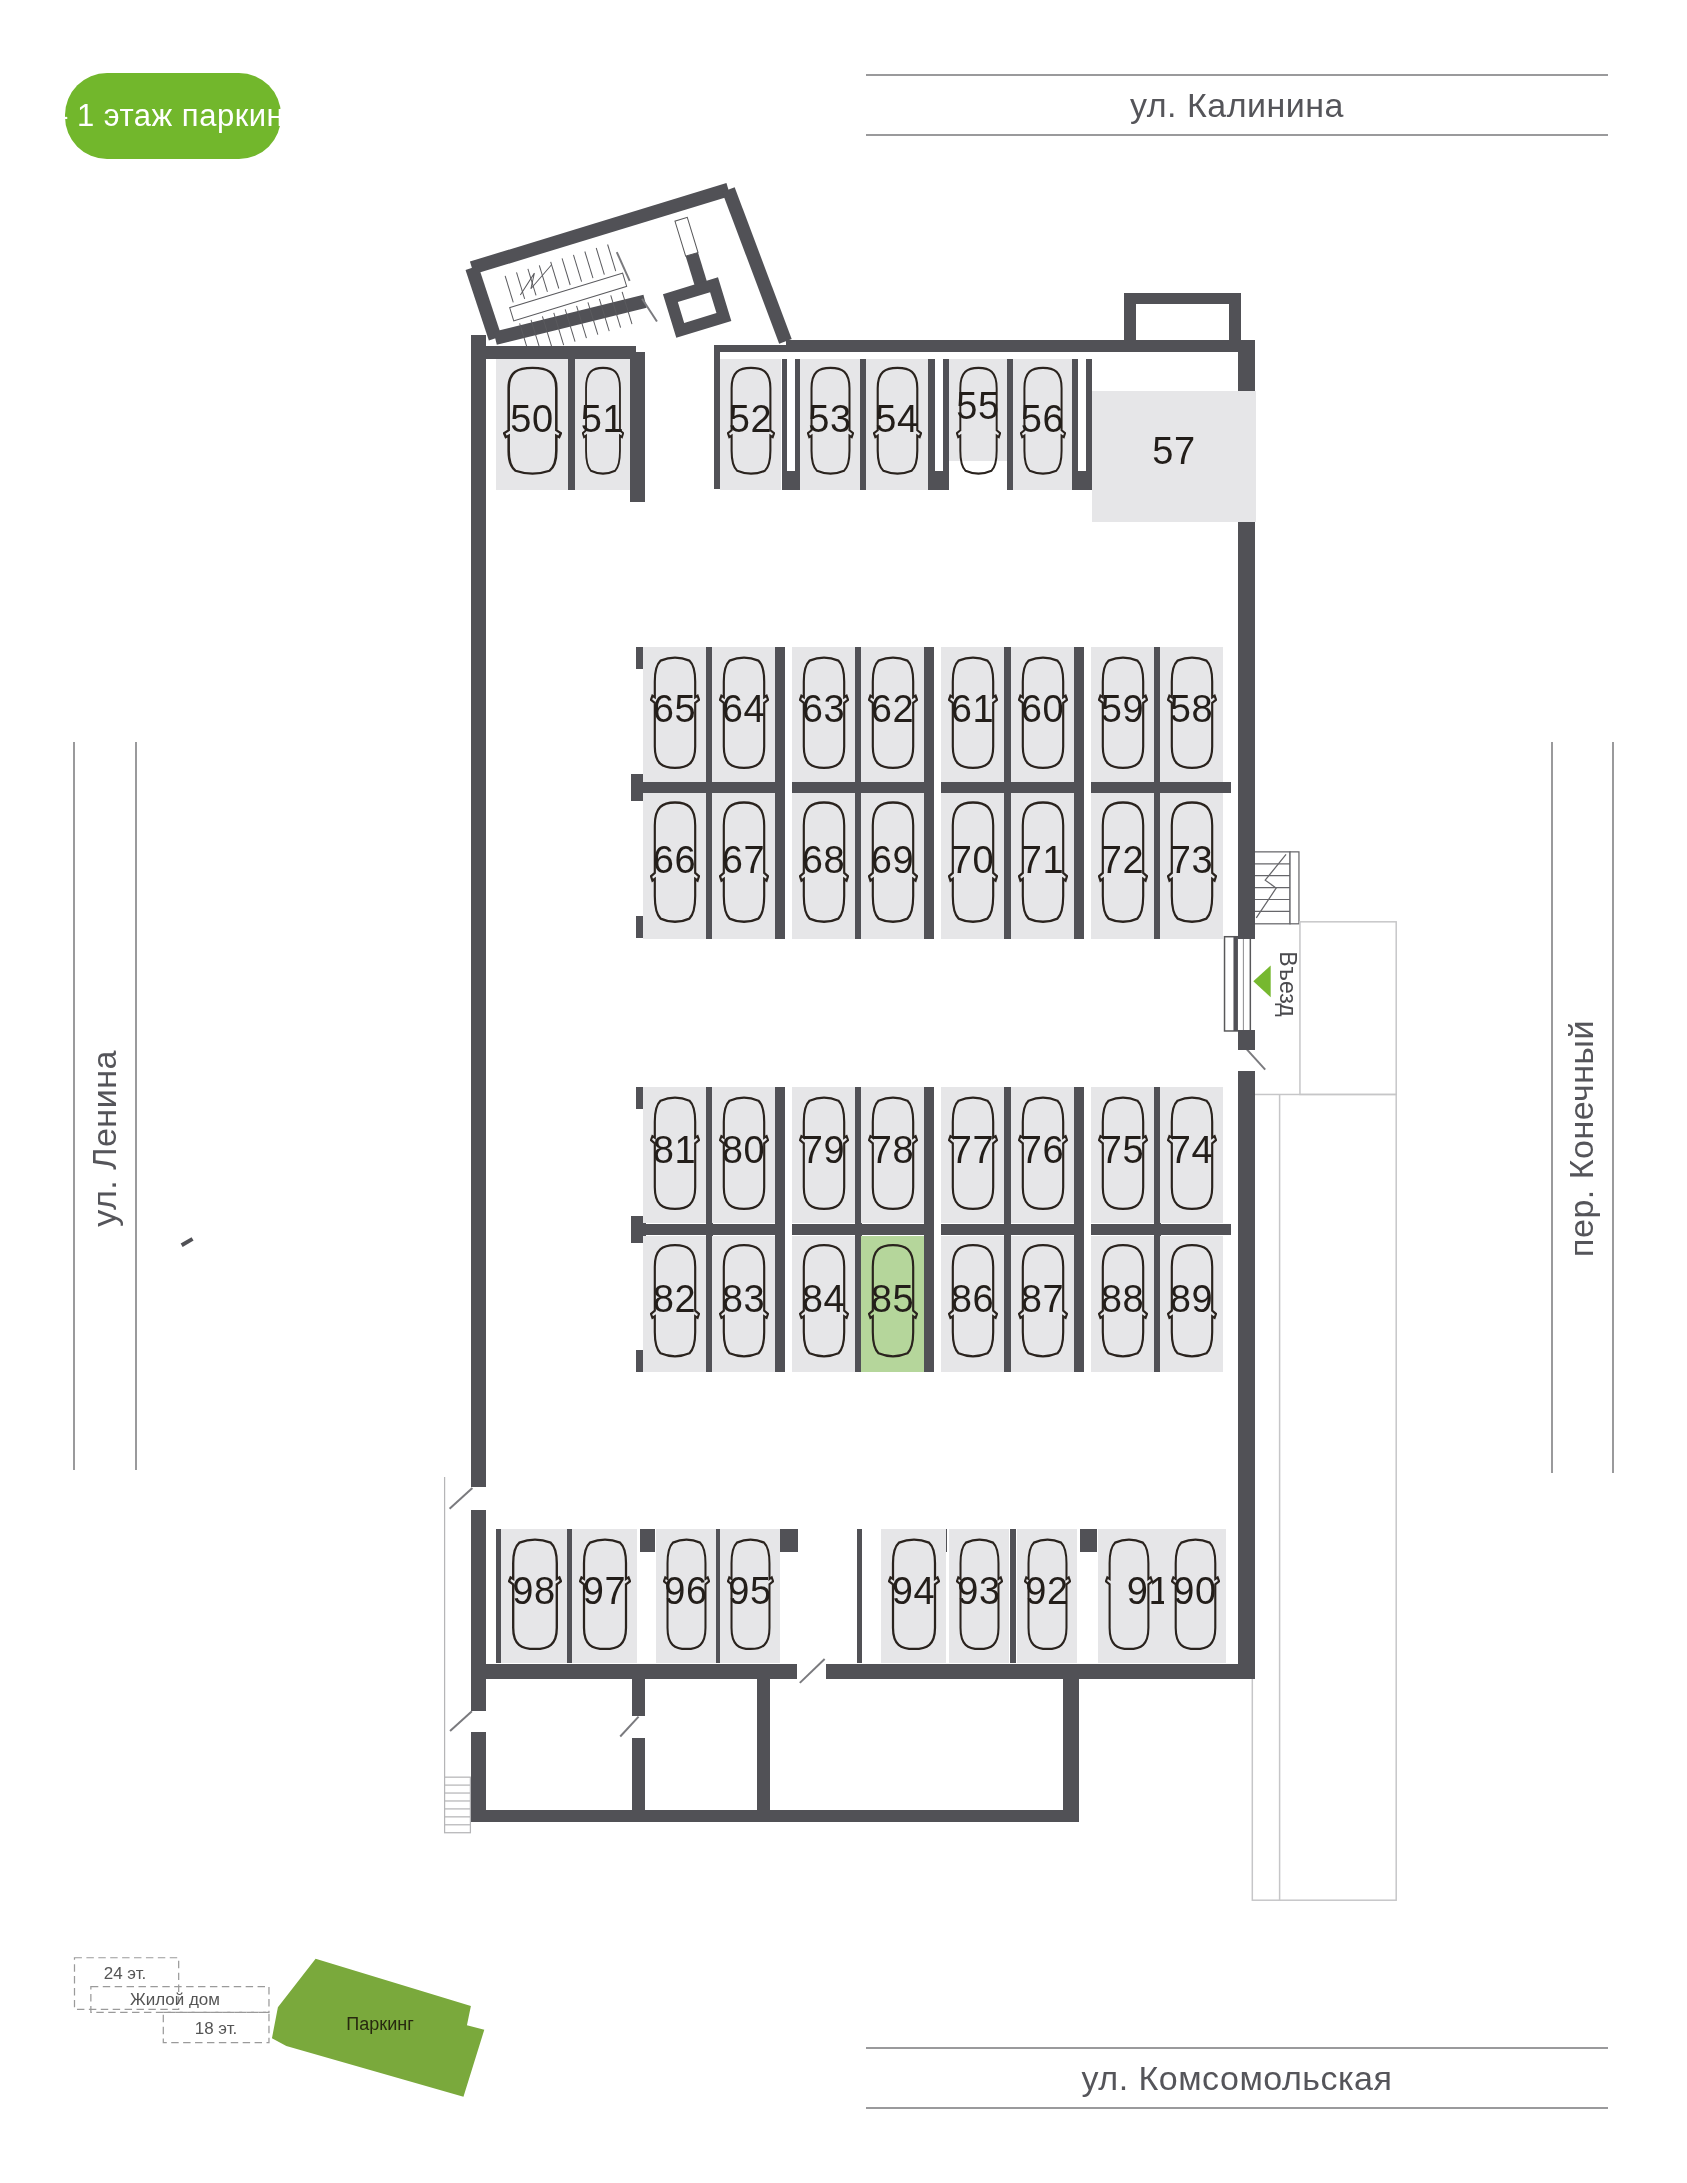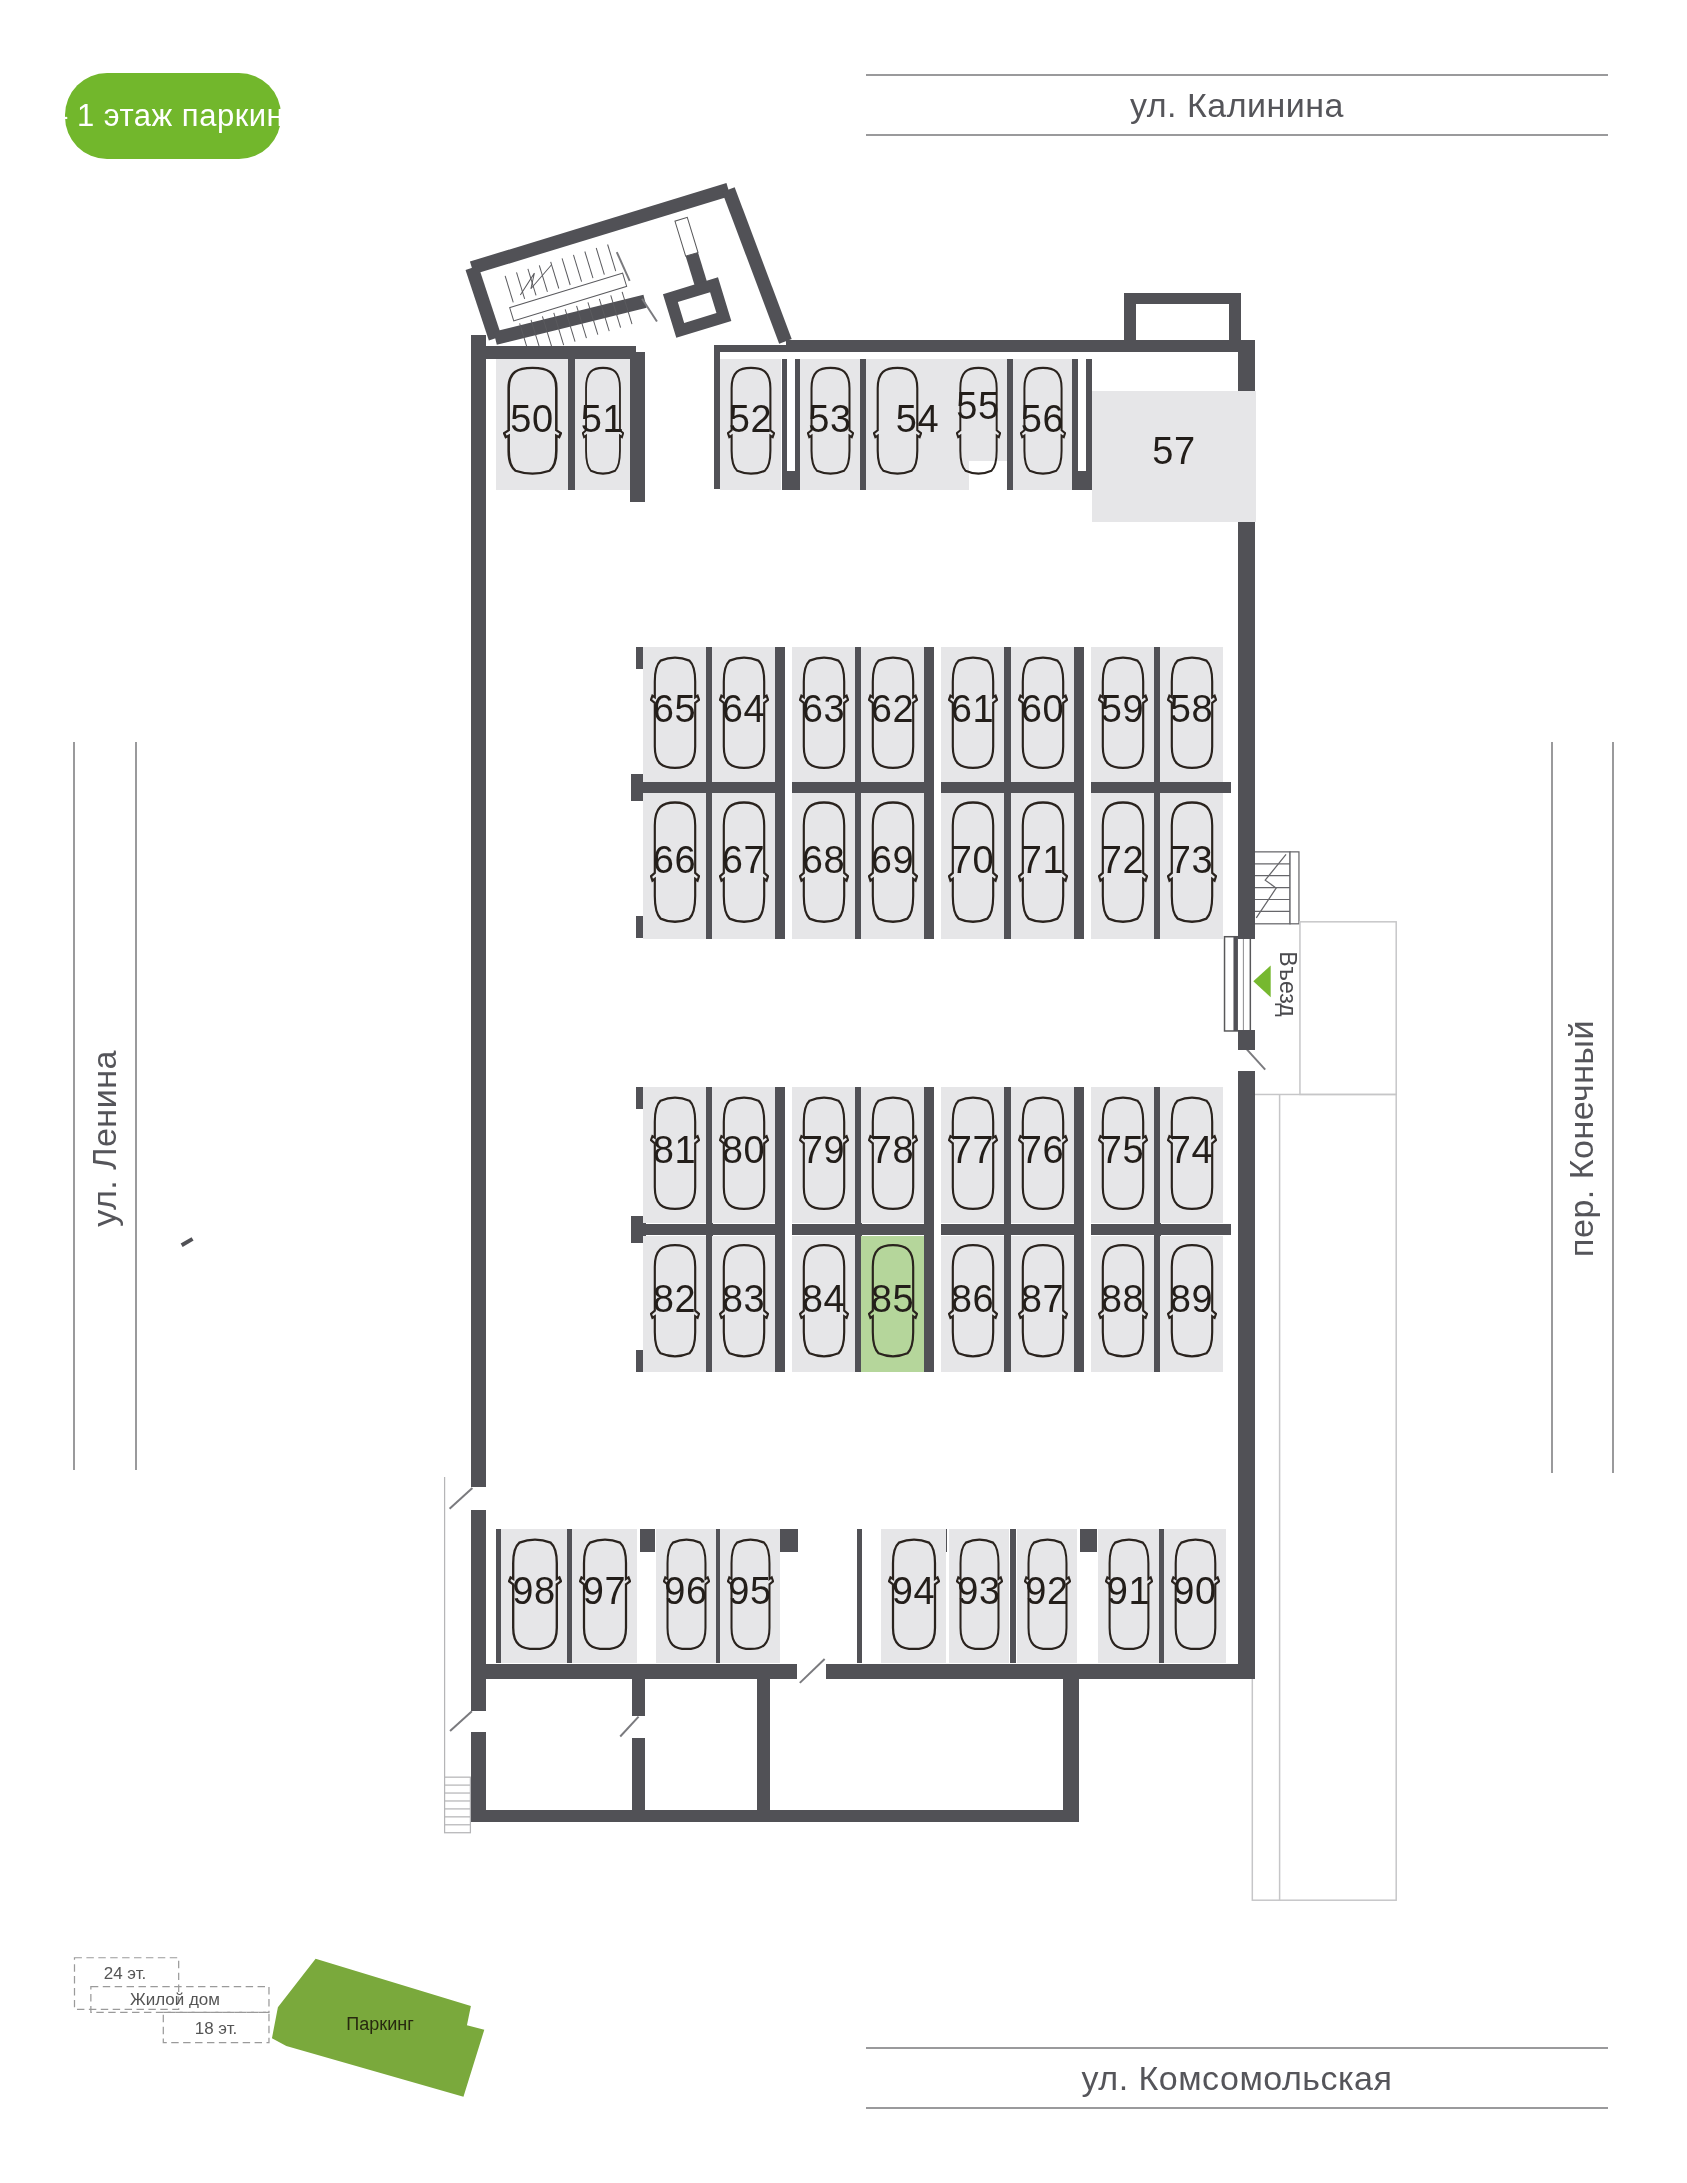--- a/index.html
+++ b/index.html
@@ -257,21 +257,21 @@
           <path d="M10,52 C10,18 26,10 52,10 C78,10 94,18 94,52 L94,138 L102,144 L99,152 L94,149 L94,180 C94,204 90,214 82,221 C62,229 42,229 22,221 C14,214 10,204 10,180 L10,149 L5,152 L2,144 L10,138 Z" fill="none" stroke="var(--car)" stroke-width="4.5"></path>
         </svg>
         <span class="num">52</span>
       </div>
       <div class="spot" style="left: 800px; top: 359px; width: 60px; height: 131px;">
         <svg viewBox="0 0 104 240" width="47" height="117" preserveAspectRatio="none">
           <path d="M10,52 C10,18 26,10 52,10 C78,10 94,18 94,52 L94,138 L102,144 L99,152 L94,149 L94,180 C94,204 90,214 82,221 C62,229 42,229 22,221 C14,214 10,204 10,180 L10,149 L5,152 L2,144 L10,138 Z" fill="none" stroke="var(--car)" stroke-width="4.5"></path>
         </svg>
         <span class="num">53</span>
       </div>
-      <div class="spot" style="left: 866px; top: 359px; width: 62px; height: 131px; padding-left: 41px;">
+      <div class="spot" style="left: 866px; top: 359px; width: 62px; height: 131px;">
         <svg viewBox="0 0 104 240" width="49" height="117" preserveAspectRatio="none">
           <path d="M10,52 C10,18 26,10 52,10 C78,10 94,18 94,52 L94,138 L102,144 L99,152 L94,149 L94,180 C94,204 90,214 82,221 C62,229 42,229 22,221 C14,214 10,204 10,180 L10,149 L5,152 L2,144 L10,138 Z" fill="none" stroke="var(--car)" stroke-width="4.5"></path>
         </svg>
         <span class="num">54</span>
       </div>
       <div class="spot" style="left: 949px; top: 359px; width: 58px; height: 102px;">
         <svg viewBox="0 0 104 240" width="45" height="117" preserveAspectRatio="none">
           <path d="M10,52 C10,18 26,10 52,10 C78,10 94,18 94,52 L94,138 L102,144 L99,152 L94,149 L94,180 C94,204 90,214 82,221 C62,229 42,229 22,221 C14,214 10,204 10,180 L10,149 L5,152 L2,144 L10,138 Z" fill="none" stroke="var(--car)" stroke-width="4.5"></path>
         </svg>
         <span class="num">55</span>
@@ -512,21 +512,21 @@
           <path d="M10,52 C10,18 26,10 52,10 C78,10 94,18 94,52 L94,138 L102,144 L99,152 L94,149 L94,180 C94,204 90,214 82,221 C62,229 42,229 22,221 C14,214 10,204 10,180 L10,149 L5,152 L2,144 L10,138 Z" fill="none" stroke="var(--car)" stroke-width="4.5"></path>
         </svg>
         <span class="num">93</span>
       </div>
       <div class="spot" style="left: 1017px; top: 1529px; width: 60px; height: 134px;">
         <svg viewBox="0 0 104 240" width="47" height="121" preserveAspectRatio="none" style="transform: scaleY(-1);">
           <path d="M10,52 C10,18 26,10 52,10 C78,10 94,18 94,52 L94,138 L102,144 L99,152 L94,149 L94,180 C94,204 90,214 82,221 C62,229 42,229 22,221 C14,214 10,204 10,180 L10,149 L5,152 L2,144 L10,138 Z" fill="none" stroke="var(--car)" stroke-width="4.5"></path>
         </svg>
         <span class="num">92</span>
       </div>
-      <div class="spot" style="left: 1098px; top: 1529px; width: 61px; height: 134px;">
+      <div class="spot" style="left: 1098px; top: 1529px; width: 61px; height: 134px; padding-left: 40px;">
         <svg viewBox="0 0 104 240" width="48" height="121" preserveAspectRatio="none" style="transform: scaleY(-1);">
           <path d="M10,52 C10,18 26,10 52,10 C78,10 94,18 94,52 L94,138 L102,144 L99,152 L94,149 L94,180 C94,204 90,214 82,221 C62,229 42,229 22,221 C14,214 10,204 10,180 L10,149 L5,152 L2,144 L10,138 Z" fill="none" stroke="var(--car)" stroke-width="4.5"></path>
         </svg>
         <span class="num">91</span>
       </div>
       <div class="spot" style="left: 1164px; top: 1529px; width: 62px; height: 134px;">
         <svg viewBox="0 0 104 240" width="49" height="121" preserveAspectRatio="none" style="transform: scaleY(-1);">
           <path d="M10,52 C10,18 26,10 52,10 C78,10 94,18 94,52 L94,138 L102,144 L99,152 L94,149 L94,180 C94,204 90,214 82,221 C62,229 42,229 22,221 C14,214 10,204 10,180 L10,149 L5,152 L2,144 L10,138 Z" fill="none" stroke="var(--car)" stroke-width="4.5"></path>
         </svg>
         <span class="num">90</span>

